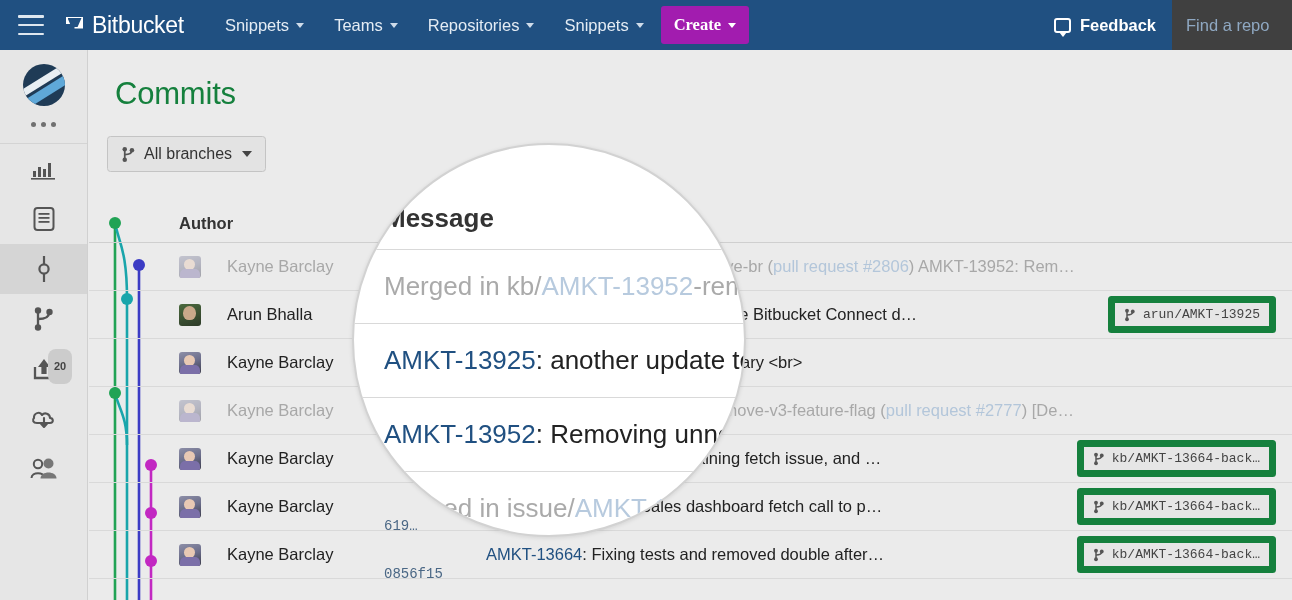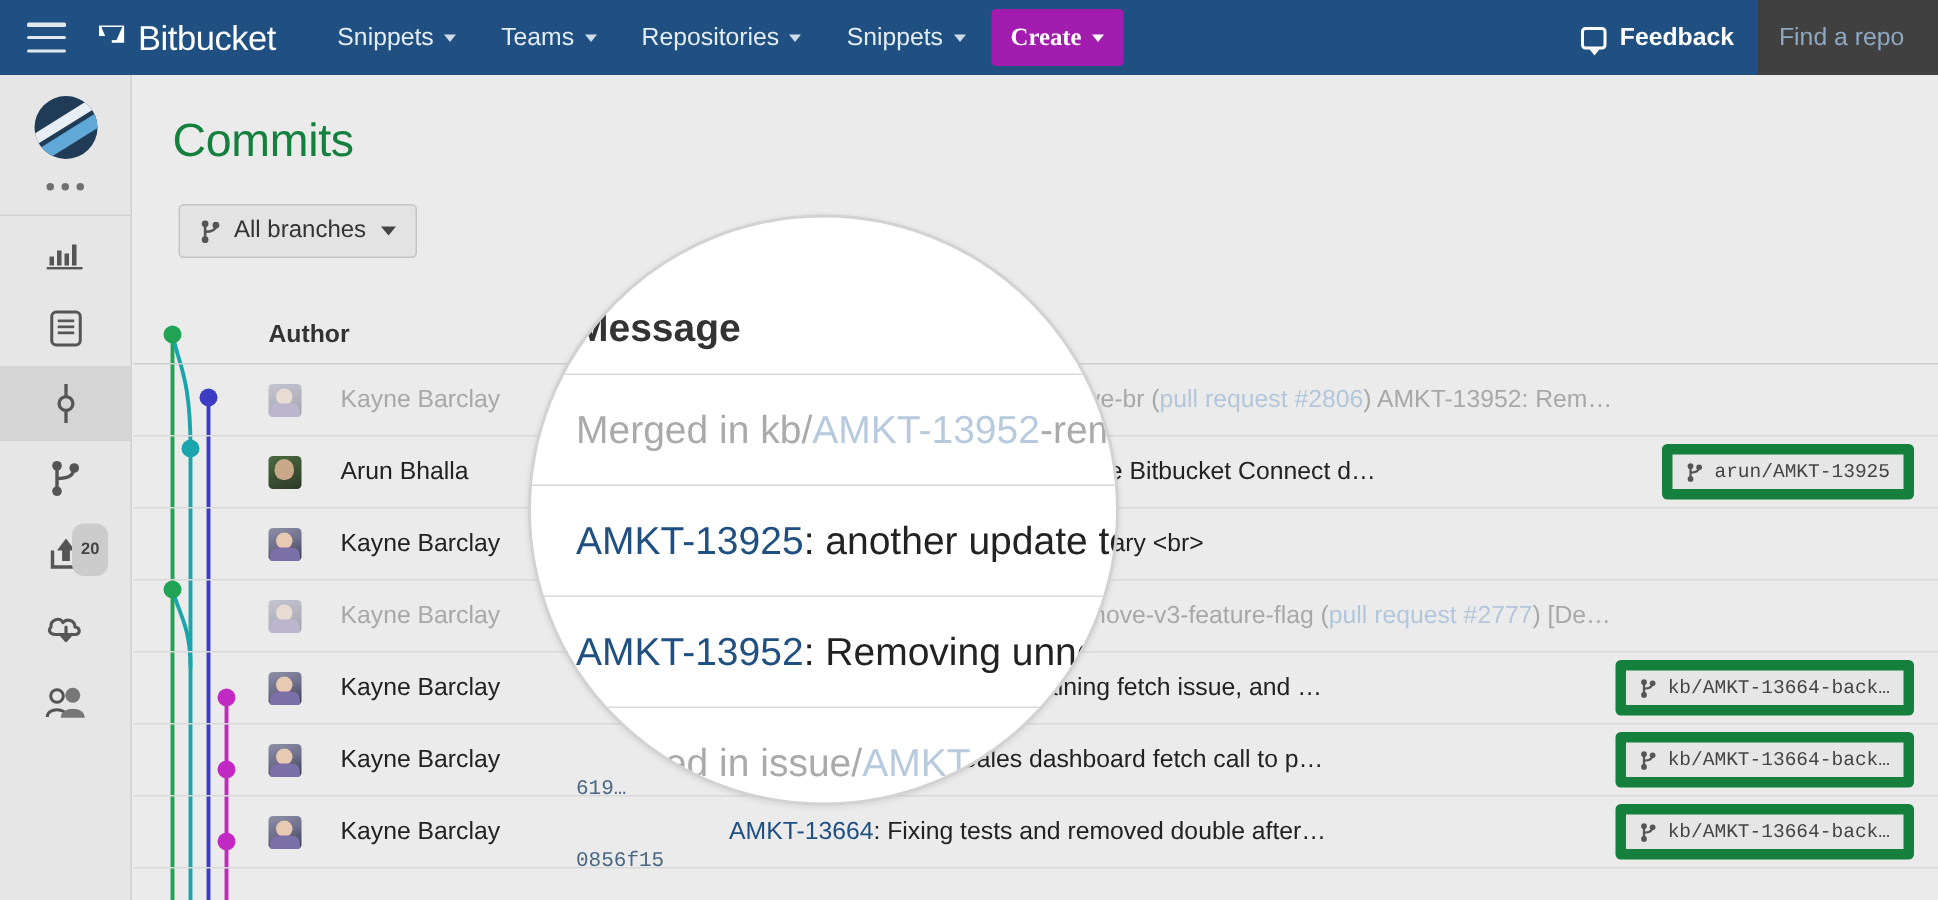--- a/index.html
+++ b/index.html
@@ -141,21 +141,21 @@
     position: absolute; left: 89px; top: 50px;
     width: 1203px; height: 550px;
     background: #ebebeb;
     overflow: hidden;
   }
   .page-title {
     font-size: 31px; color: #15803d; font-weight: normal;
     padding: 26px 16px 0 26px; letter-spacing: -0.2px;
   }
   .branchbtn {
-    margin: 24px 0 0 30px;
+    margin: 24px 0 0 18px;
     display: inline-flex; align-items: center; gap: 8px;
     background: #e3e3e3; border: 1px solid #c4c4c4;
     border-radius: 3.5px; padding: 8px 13px;
     font-size: 16px; color: #333333; cursor: pointer;
   }
   .branchbtn .caret-d {
     width: 0; height: 0;
     border-left: 5px solid transparent;
     border-right: 5px solid transparent;
     border-top: 6px solid #444444;

